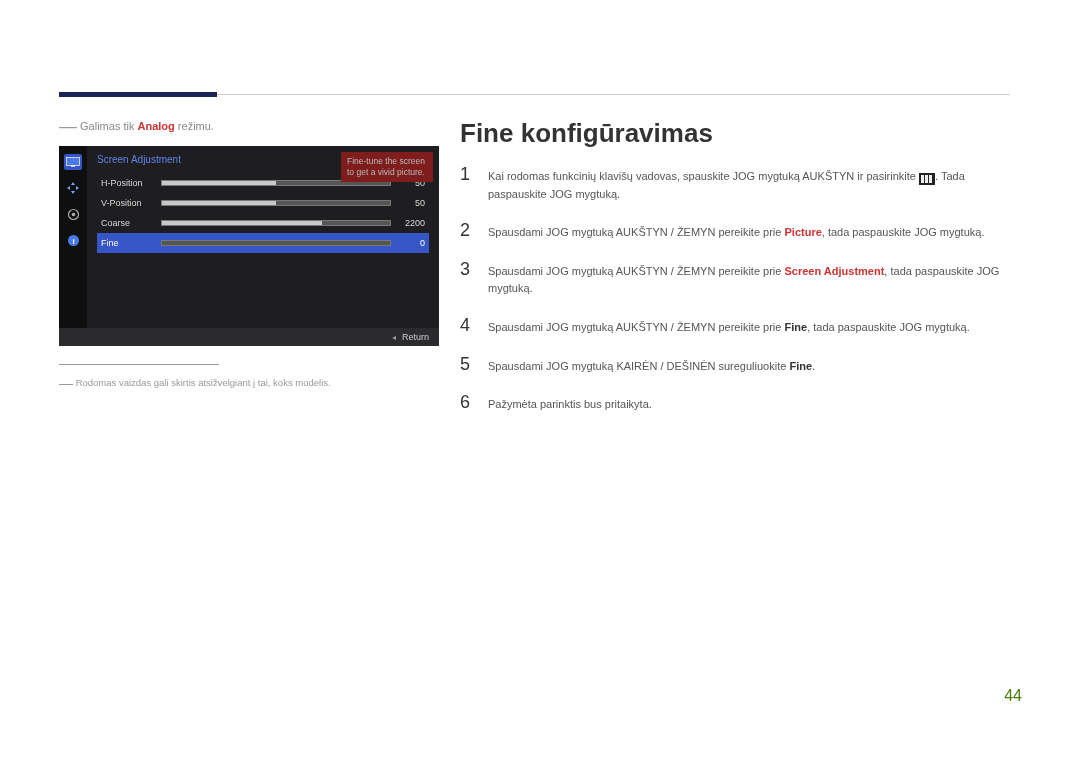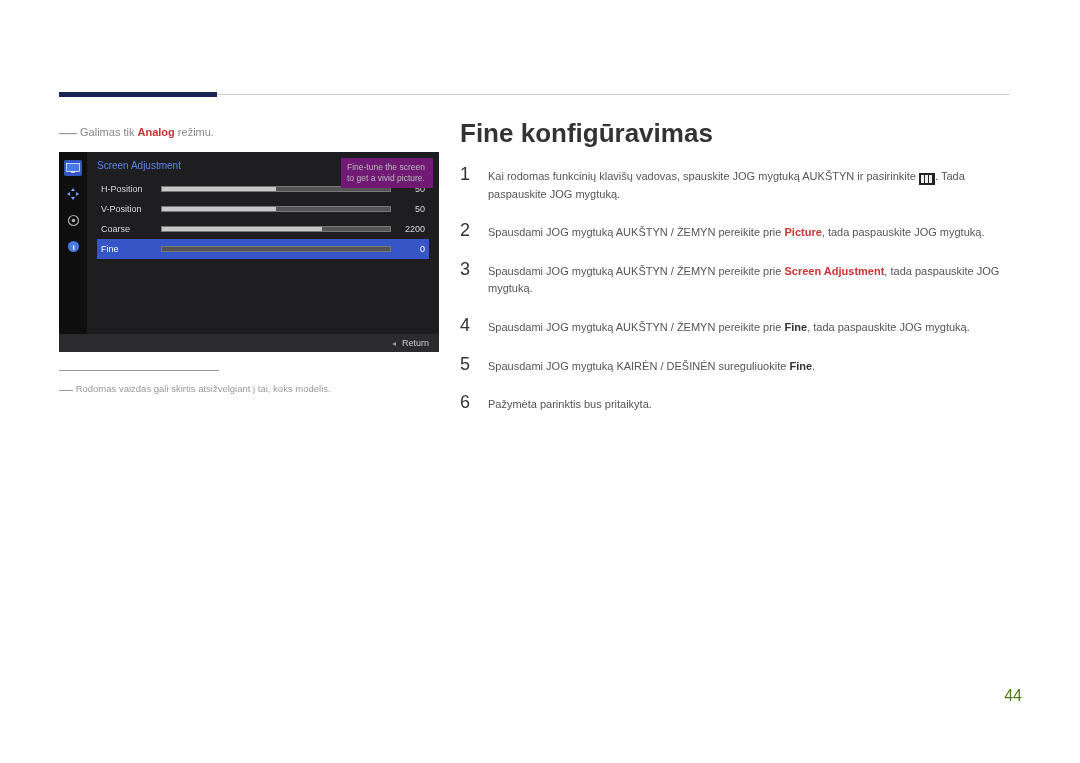--- a/index.html
+++ b/index.html
@@ -29,21 +29,21 @@
     background: #1a2456;
   }
   .left-col {
     position: absolute;
     left: 59px;
     top: 120px;
     width: 380px;
   }
   .intro { font-size: 11px; color: #444; line-height: 1.6; }
   .note-dash {
-    font-size: 11px; color: #888; margin-top: 6px;
+    font-size: 11px; color: #888; 
   }
   .note-dash b { color: #c33; font-weight: 600; }
   .note-prefix { color: #999; font-size: 18px; font-weight: 300; line-height: 0; vertical-align: -2px; }
   .screenshot {
     margin-top: 14px;
     width: 380px;
     height: 200px;
     background: #000;
     display: flex;
     flex-direction: column;
@@ -84,21 +84,21 @@
     flex: 1; height: 6px; background: #555; position: relative;
     border: 1px solid #777;
     display: flex;
   }
   .ss-row-bar-fill { background: #c8c8c8; }
   .ss-row-val { width: 34px; text-align: right; }
   .ss-tooltip {
     position: absolute;
     top: 6px; right: 6px;
     width: 92px;
-    background: #701a75;
+    background: #7f1d1d;
     color: #b9b9b9;
     font-size: 8.5px;
     padding: 4px 6px;
     line-height: 1.3;
   }
   .ss-footer {
     height: 18px;
     background: #2b2b2e;
     display: flex;
     justify-content: flex-end;

